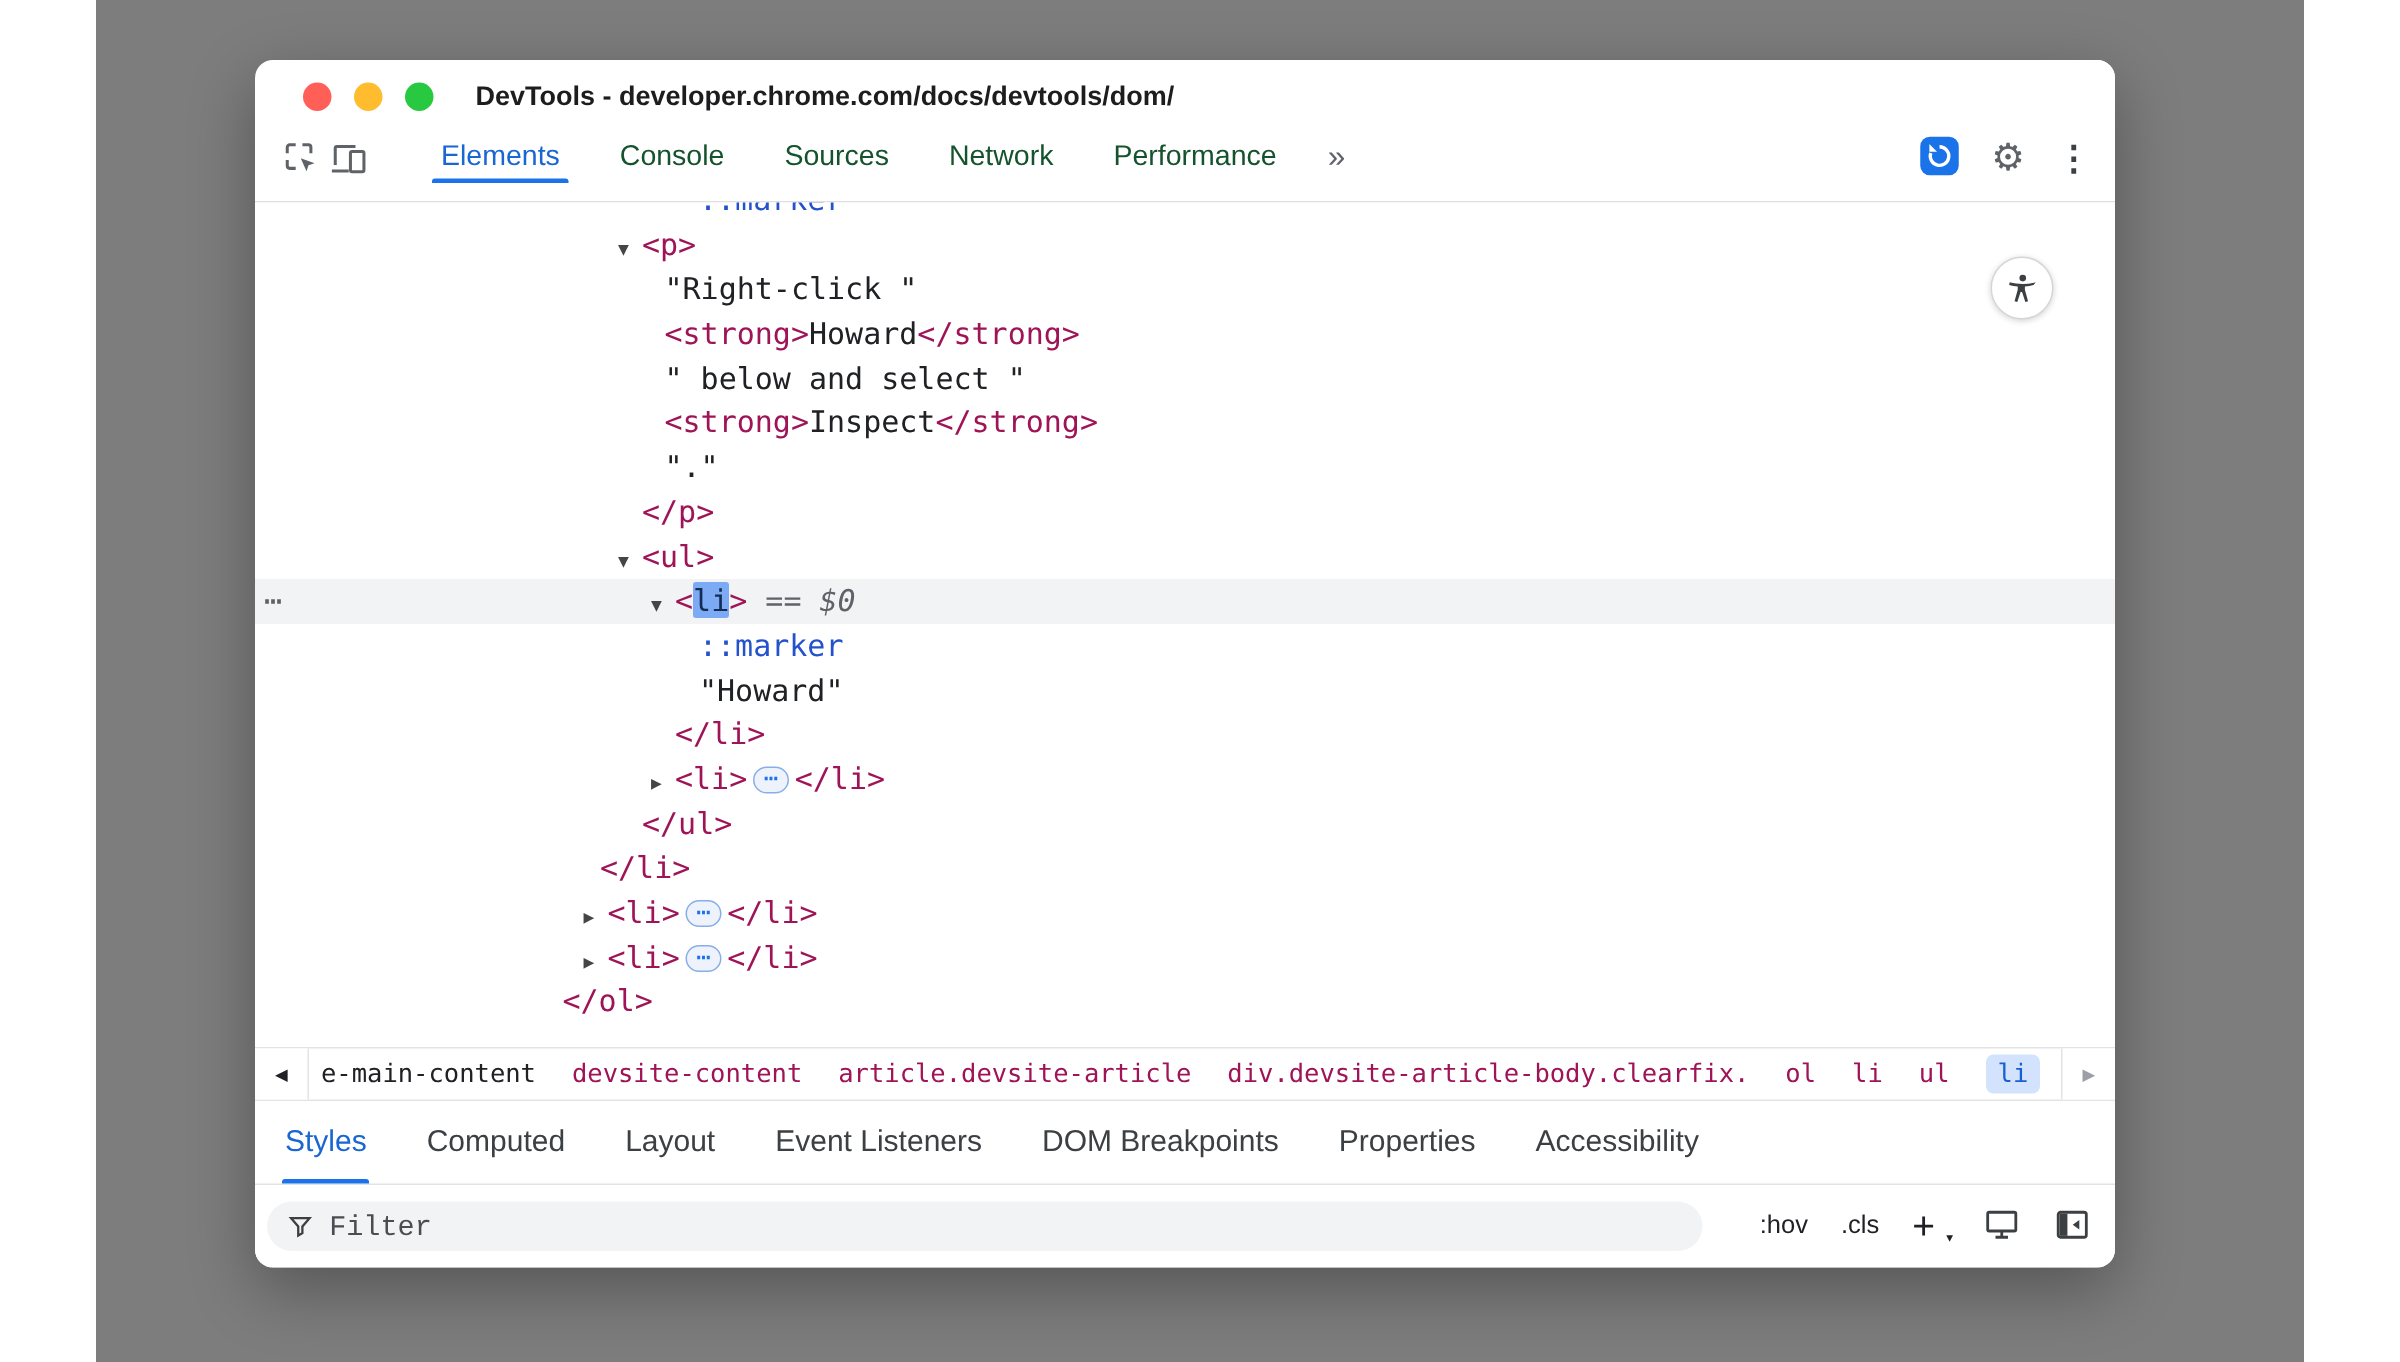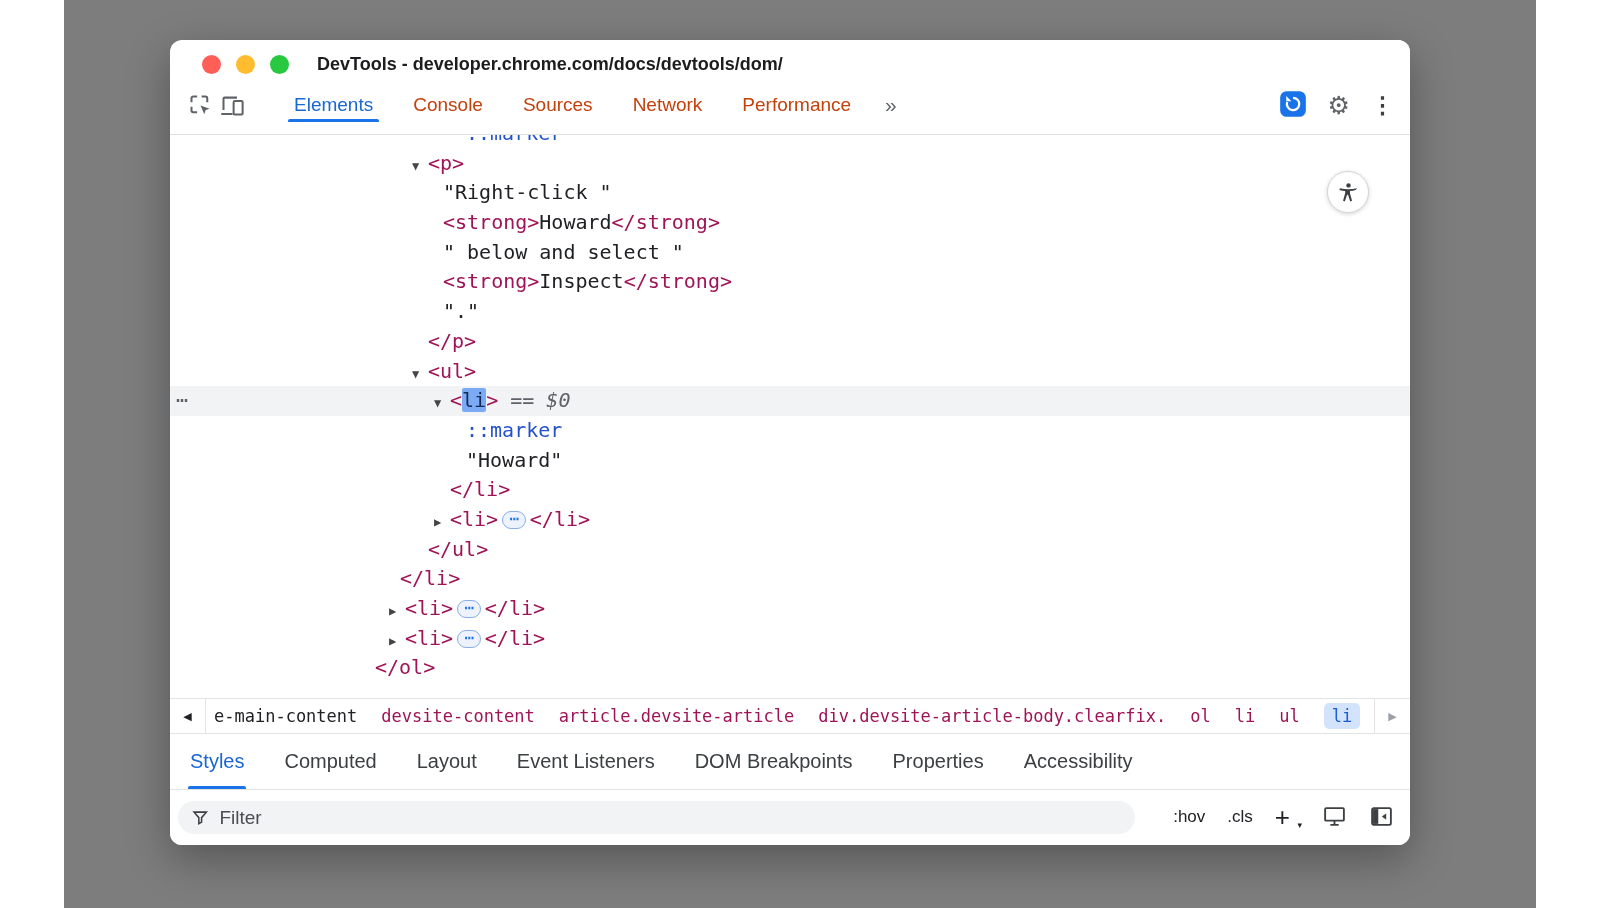--- a/index.html
+++ b/index.html
@@ -15,21 +15,21 @@
   .light { width:19px; height:19px; border-radius:50%; display:inline-block; }
   .light.red { background:#ff5f57; }
   .light.yellow { background:#febc2e; }
   .light.green { background:#28c840; }
   .title { margin-left:28px; font-weight:bold; font-size:18px; color:#1d1d1f; white-space:nowrap; }
 
   
   .toolbar { position:absolute; top:48px; left:0; right:0; height:47px; display:flex; align-items:stretch; padding:0 16px 12px 14px; border-bottom:1px solid #e0e0e0; background:#fff; }
   .icon-btn { border:none; background:none; width:32px; display:flex; align-items:center; justify-content:center; cursor:pointer; }
   .tab-strip { display:flex; align-items:stretch; margin-left:26px; }
-  .tab { position:relative; display:flex; align-items:center; padding:0 20px; font-size:19px; color:#c2410c; cursor:pointer; white-space:nowrap; }
+  .tab { position:relative; display:flex; align-items:center; padding:0 20px; font-size:19px; color:#14532d; cursor:pointer; white-space:nowrap; }
   .tab.active { color:#1967d2; }
   .tab.active::after { content:""; position:absolute; left:14px; right:14px; bottom:0; height:3px; background:#1a73e8; border-radius:2px 2px 0 0; }
   .overflow-btn { border:none; background:none; font-size:21px; color:#5f6368; margin-left:6px; padding:0 8px; cursor:pointer; }
   .toolbar-right { margin-left:auto; display:flex; align-items:center; gap:21px; }
   .glyph-btn { border:none; background:none; cursor:pointer; line-height:1; }
   .gear { font-size:25px; color:#5f6368; }
   .kebab { font-size:23px; color:#3c4043; font-weight:bold; }
 
   
   .tree { position:absolute; top:95px; left:0; right:0; height:563px; overflow:hidden;
@@ -72,21 +72,21 @@
            padding-left:20px; border-bottom:1px solid #e3e3e3; background:#fff; font-size:20px; color:#3c4043; }
   .ptab { position:relative; display:flex; align-items:center; cursor:pointer; white-space:nowrap; }
   .ptab.active { color:#1967d2; }
   .ptab.active::after { content:""; position:absolute; left:-2px; right:-2px; bottom:0; height:3px; background:#1a73e8; border-radius:2px 2px 0 0; }
 
   
   .filter-row { position:absolute; top:750px; left:0; right:0; height:55px; display:flex; align-items:center;
                 padding:0 16px 0 8px; background:#fff; }
   .filter-pill { width:957px; height:33px; background:#f1f3f4; border-radius:17px; display:flex; align-items:center; gap:10px; padding:0 13px; }
   .filter-pill input { border:none; background:transparent; outline:none; font-size:19px; color:#202124; width:100%;
-                       font-family:Liberation Sans, sans-serif; }
+                       font-family:Liberation Mono, monospace; }
   .filter-pill input::placeholder { color:#4a4d51; opacity:1; }
   .style-controls { margin-left:auto; display:flex; align-items:center; gap:22px; }
   .sc-label { font-size:17px; color:#202124; cursor:pointer; white-space:nowrap; }
   .plus-btn { position:relative; border:none; background:none; font-size:26px; color:#202124; cursor:pointer; padding-right:10px; line-height:1; }
   .plus-caret { position:absolute; right:-2px; bottom:0; font-size:9px; color:#202124; }
 </style>
 </head>
 <body>
 
 <div class="stage"></div>

